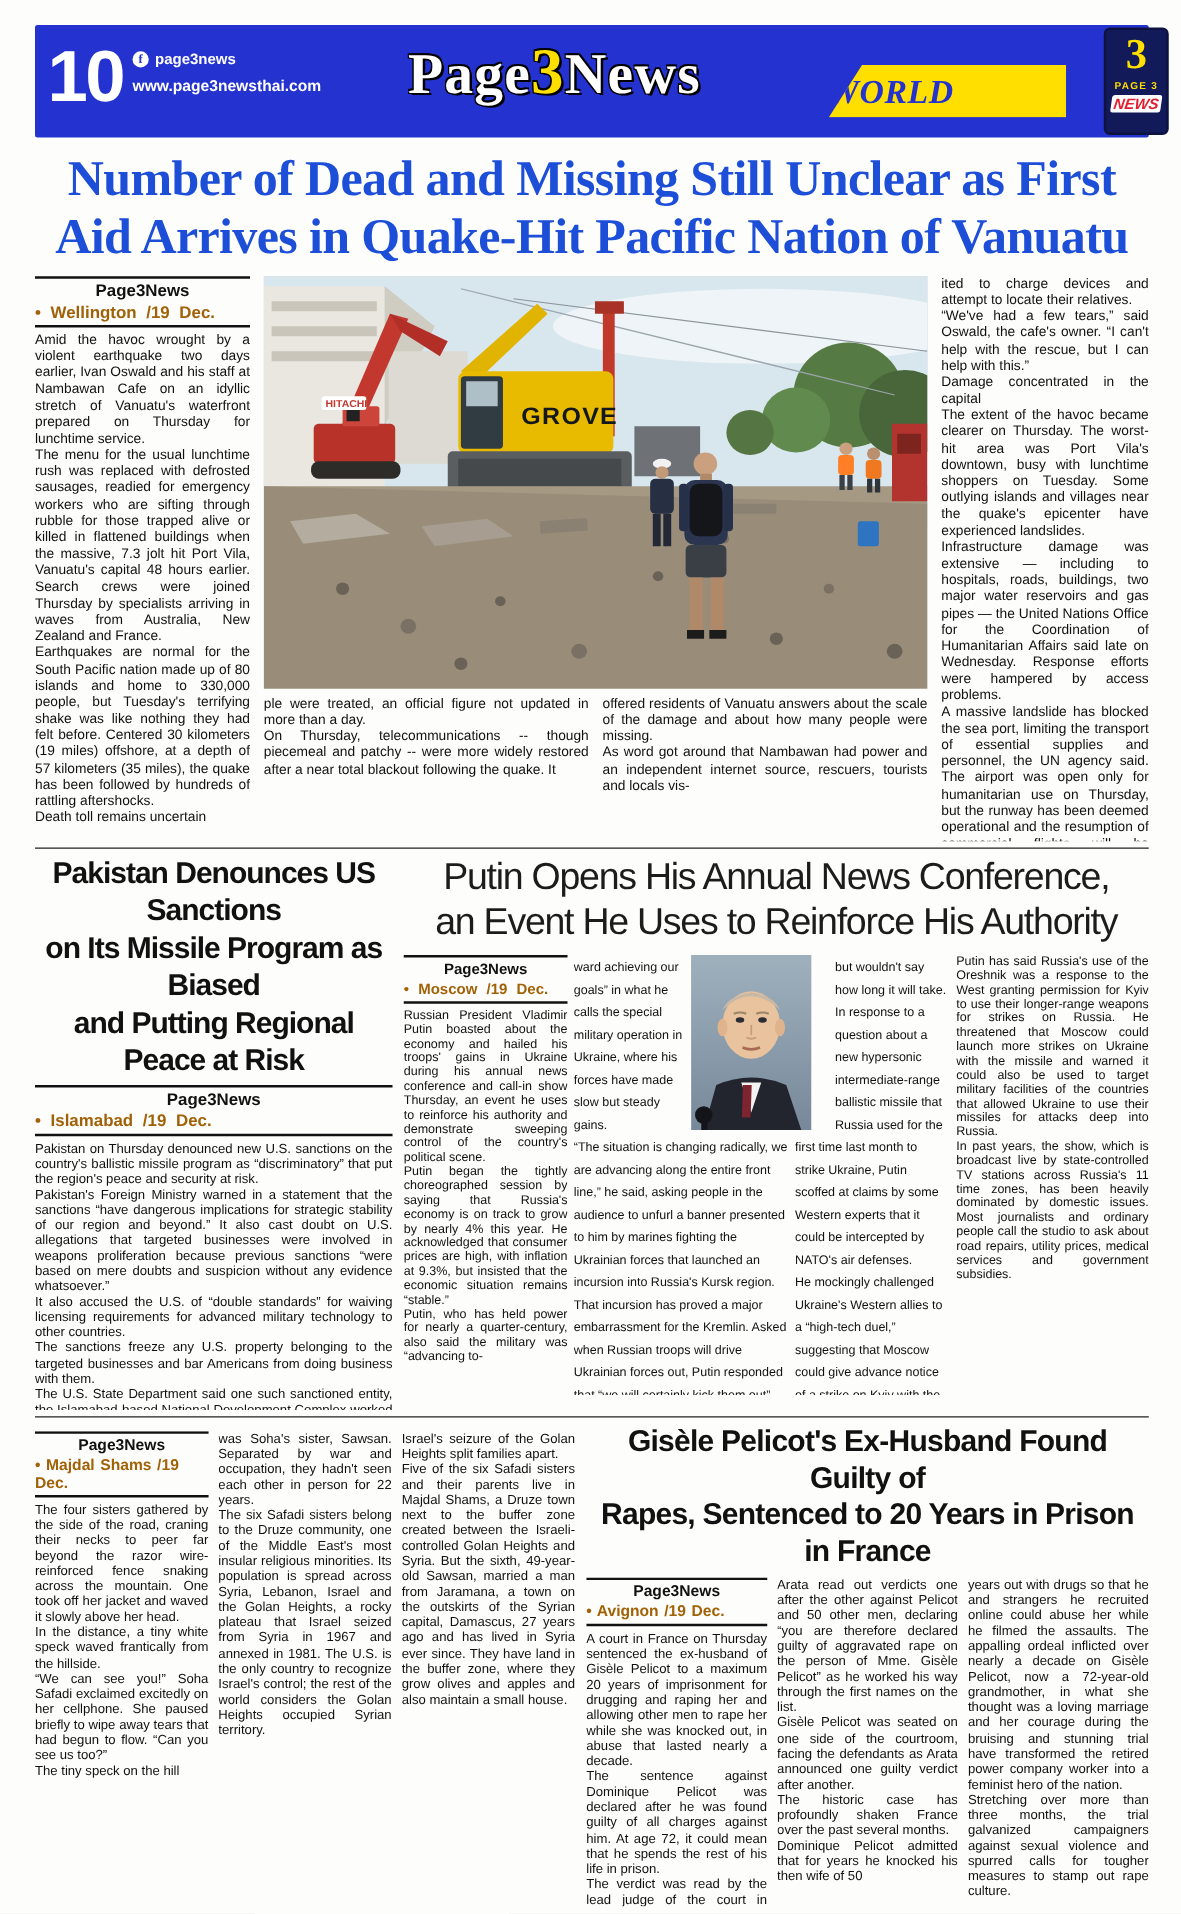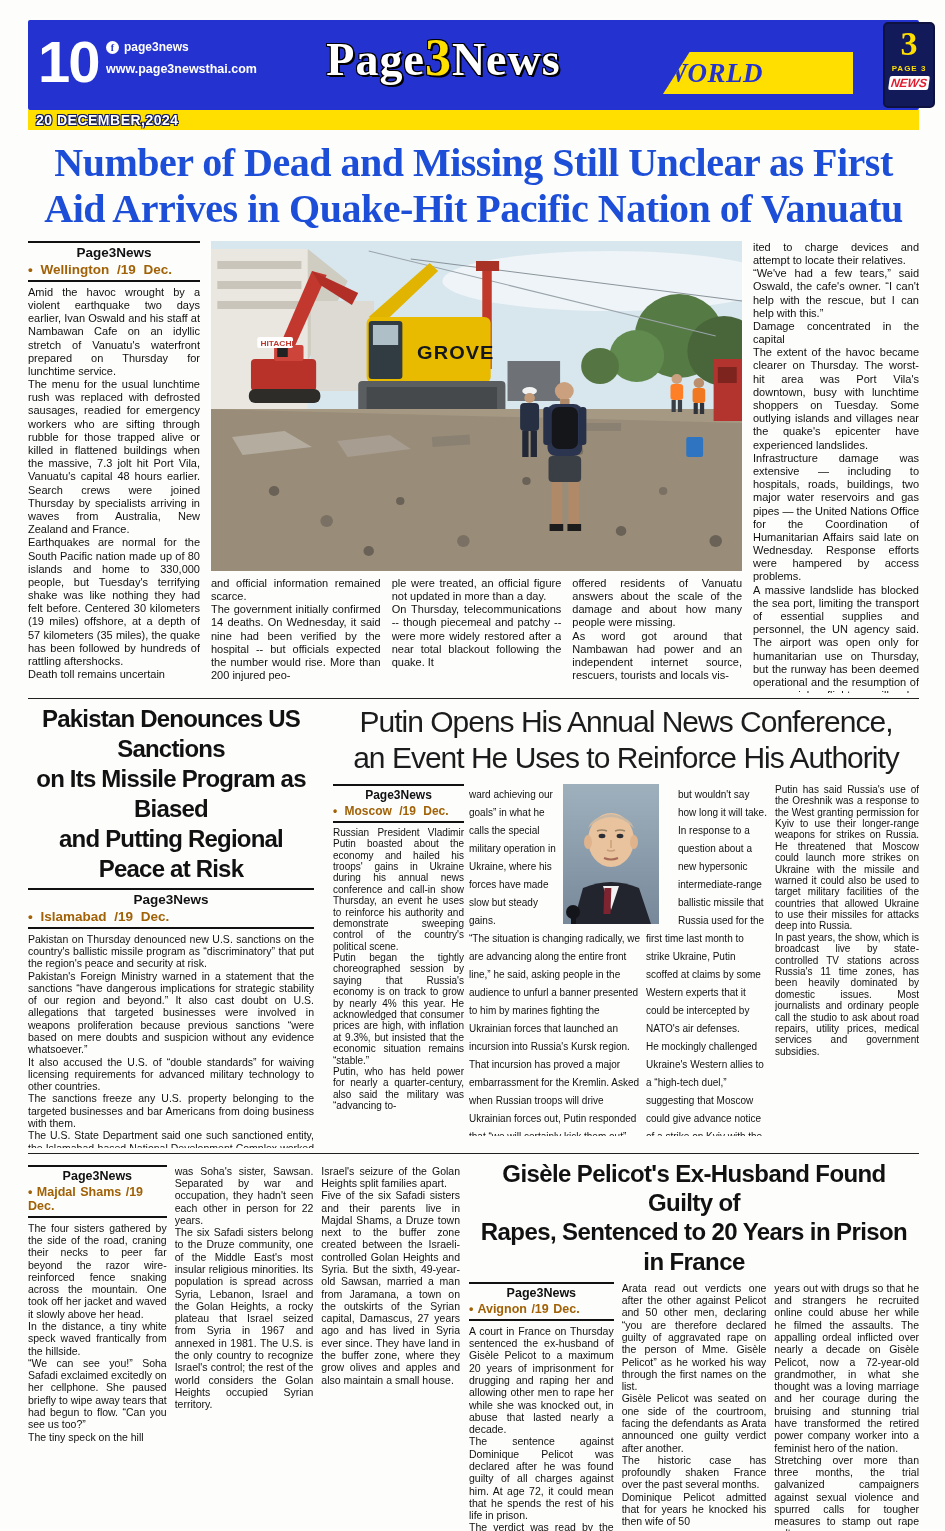--- a/index.html
+++ b/index.html
@@ -49,21 +49,21 @@
   .van{display:flex;gap:11px;height:452px;}
   .van .c1{width:172px;flex:none;}
   .van .mid{flex:1;display:flex;flex-direction:column;gap:6px;}
   .van .photo{height:330px;background:#cfd8da;position:relative;overflow:hidden;}
   .van .midcols{flex:1;display:flex;gap:11px;overflow:hidden;}
   .van .midcols .colbox{flex:1;}
   .van .c5{width:166px;flex:none;}
   .van .c1 .colbox{height:392px;}
 
   
-  .row2{display:flex;gap:19px;height:444px;overflow:hidden;}
+  .row2{display:flex;gap:9px;height:444px;overflow:hidden;}
   .pak{width:286px;flex:none;}
   .pak .colbox{height:300px;margin-top:3px;}
   .putin{flex:1;}
   .putin-body{position:relative;display:flex;gap:5px;margin-top:8px;height:352px;}
   .putin-body .pc1{width:131px;flex:none;}
   .putin-body .pc2{width:172px;flex:none;}
   .putin-body .pc3{width:124px;flex:none;}
   .putin-body .pc4{flex:1;}
   .sp-r{float:right;width:80px;height:144px;}
   .sp-l{float:left;width:32px;height:144px;}
@@ -95,23 +95,20 @@
     </div>
     <div class="masthead"><span>Page</span><span class="y3">3</span><span>News</span></div>
     <div class="world-badge">
       <span>WORLD</span>
     </div>
     <div class="logo-box">
       <div class="logo-3">3</div>
       <div class="logo-page3">PAGE 3</div>
       <div class="logo-news">NEWS</div>
     </div>
-  </div>
-  <div class="date-strip">
-    <span>20 DECEMBER,2024</span>
   </div>
 
   <h1 class="main-headline">Number of Dead and Missing Still Unclear as First
 Aid Arrives in Quake-Hit Pacific Nation of Vanuatu</h1>
 
   <section class="van">
     <div class="c1">
       <div class="byline">
         <div class="agency">Page3News</div>
         <div class="place">• Wellington /19 Dec.</div>
@@ -205,22 +202,20 @@
           <rect x="316" y="166" width="7" height="38" rx="3" fill="#263049"></rect>
           <rect x="350" y="166" width="7" height="38" rx="3" fill="#263049"></rect>
           <rect x="321" y="215" width="31" height="26" rx="4" fill="#3a3f46"></rect>
           <rect x="324" y="241" width="10" height="42" fill="#b08968"></rect>
           <rect x="340" y="241" width="10" height="42" fill="#b08968"></rect>
           <rect x="322" y="283" width="13" height="7" fill="#1c1c1c"></rect>
           <rect x="339" y="283" width="13" height="7" fill="#1c1c1c"></rect>
         </svg>
       </div>
       <div class="midcols">
-        <div class="colbox bt fs11">and official information remained scarce.
-The government initially confirmed 14 deaths. On Wednesday, it said nine had been verified by the hospital -- but officials expected the number would rise. More than 200 injured peo-</div>
         <div class="colbox bt fs11">ple were treated, an official figure not updated in more than a day.
 On Thursday, telecommunications -- though piecemeal and patchy -- were more widely restored after a near total blackout following the quake. It</div>
         <div class="colbox bt fs11">offered residents of Vanuatu answers about the scale of the damage and about how many people were missing.
 As word got around that Nambawan had power and an independent internet source, rescuers, tourists and locals vis-</div>
       </div>
     </div>
     <div class="c5">
       <div class="colbox bt fs11" style="height:452px">ited to charge devices and attempt to locate their relatives.
 “We've had a few tears,” said Oswald, the cafe's owner. “I can't help with the rescue, but I can help with this.”
 Damage concentrated in the capital

